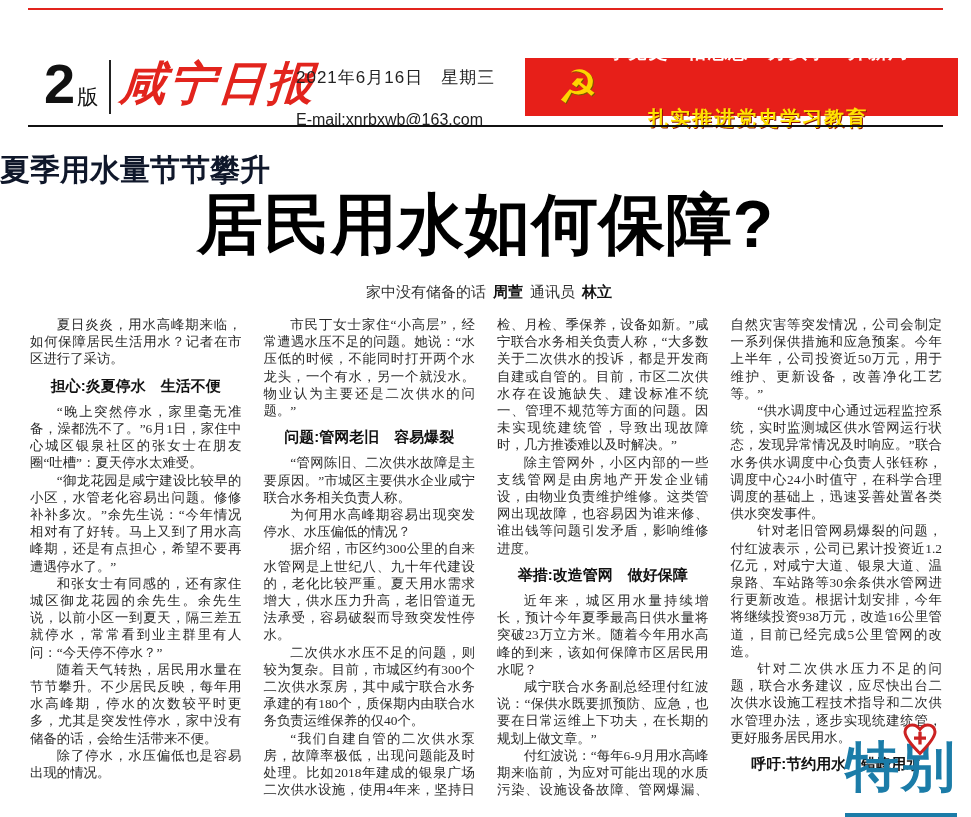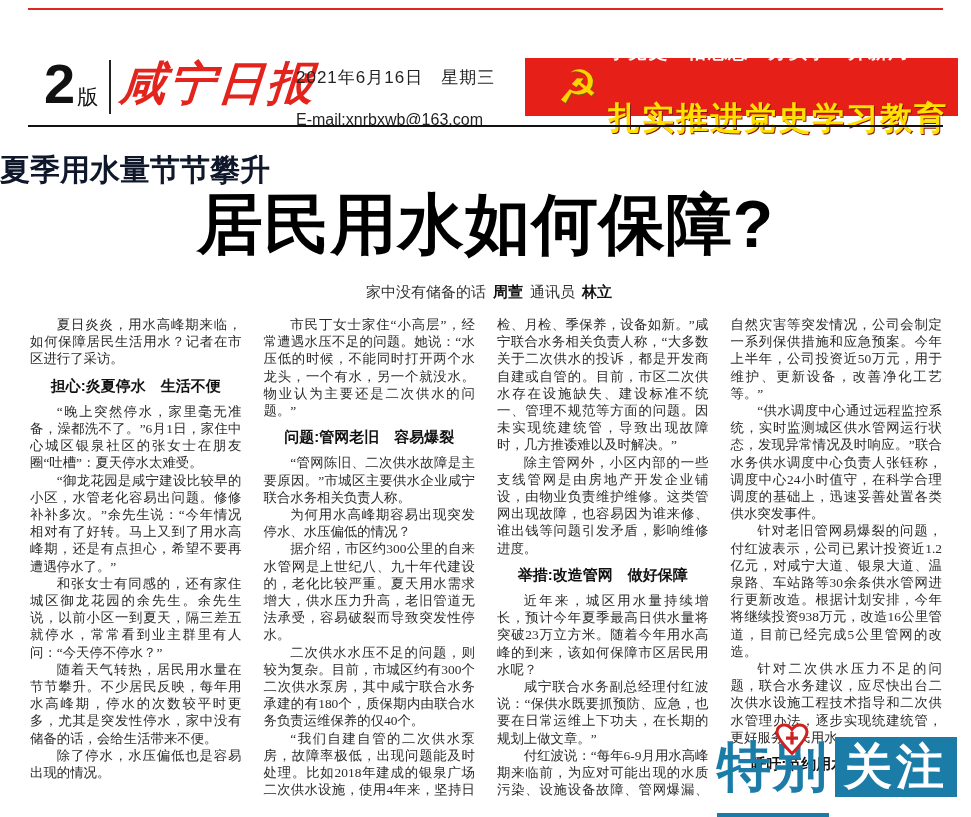--- a/index.html
+++ b/index.html
@@ -20,24 +20,24 @@
   .dateblock{position:absolute;left:296px;top:66px;color:#222;
              font-family:"Liberation Sans",sans-serif;}
   .dateblock .d1{font-size:17px;line-height:23px;letter-spacing:1px;}
   .dateblock .d2{font-size:16px;line-height:22px;margin-top:20px;}
 
   
   .banner{position:absolute;left:525px;top:58px;width:433px;height:58px;background:#e71f19;
           display:flex;align-items:center;}
   .emblem{font-size:46px;line-height:46px;color:#ffd400;margin:0 10px 0 32px;
           font-family:"DejaVu Sans",sans-serif;text-shadow:1px 1px 0 #7a5a00;}
-  .banner-text{display:flex;flex-direction:column;align-items:flex-start;gap:40px;}
+  .banner-text{display:flex;flex-direction:column;align-items:center;gap:40px;}
   .banner-l1{color:#ffffff;font-weight:bold;font-size:19px;line-height:22px;
              font-family:"Liberation Sans",sans-serif;letter-spacing:1px;}
-  .banner-l2{color:#ffe100;font-weight:bold;font-size:32px;line-height:31px;
+  .banner-l2{color:#ffe100;font-weight:bold;font-size:20px;line-height:31px;
              font-family:"Liberation Sans",sans-serif;letter-spacing:2px;
              text-shadow:1px 1px 0 #8a1008;}
 
   
   .kicker{position:absolute;left:0;right:0;top:150px;text-align:left;
           font-family:"Liberation Sans",sans-serif;font-size:30px;font-weight:bold;color:#0f172a;}
   .headline{position:absolute;left:0;right:0;top:184px;text-align:center;
             font-family:"Liberation Sans",sans-serif;font-size:66px;line-height:80px;
             font-weight:bold;color:#000;letter-spacing:1px;}
   .byline{position:absolute;left:0;right:0;top:283px;text-align:center;
@@ -125,16 +125,15 @@
 
   <div class="special">
     <div class="special-left">
       <span class="txt">特别</span>
       <span class="bar"></span>
       <svg class="heart" width="38" height="36" viewBox="0 0 24 24">
         <path d="M12 21 C5 14 2 10 2 6.5 C2 3.6 4.4 2 6.8 2 C9 2 10.8 3.2 12 5 C13.2 3.2 15 2 17.2 2 C19.6 2 22 3.6 22 6.5 C22 10 19 14 12 21 Z" fill="#ffffff" stroke="#cc2222" stroke-width="2"></path>
         <path d="M12 6.5 V15 M8 10.8 H16" stroke="#cc2222" stroke-width="2.2" fill="none"></path>
       </svg>
     </div>
-    <div class="special-right">关注</div>
   </div>
 
 </div>
 
 </body></html>

